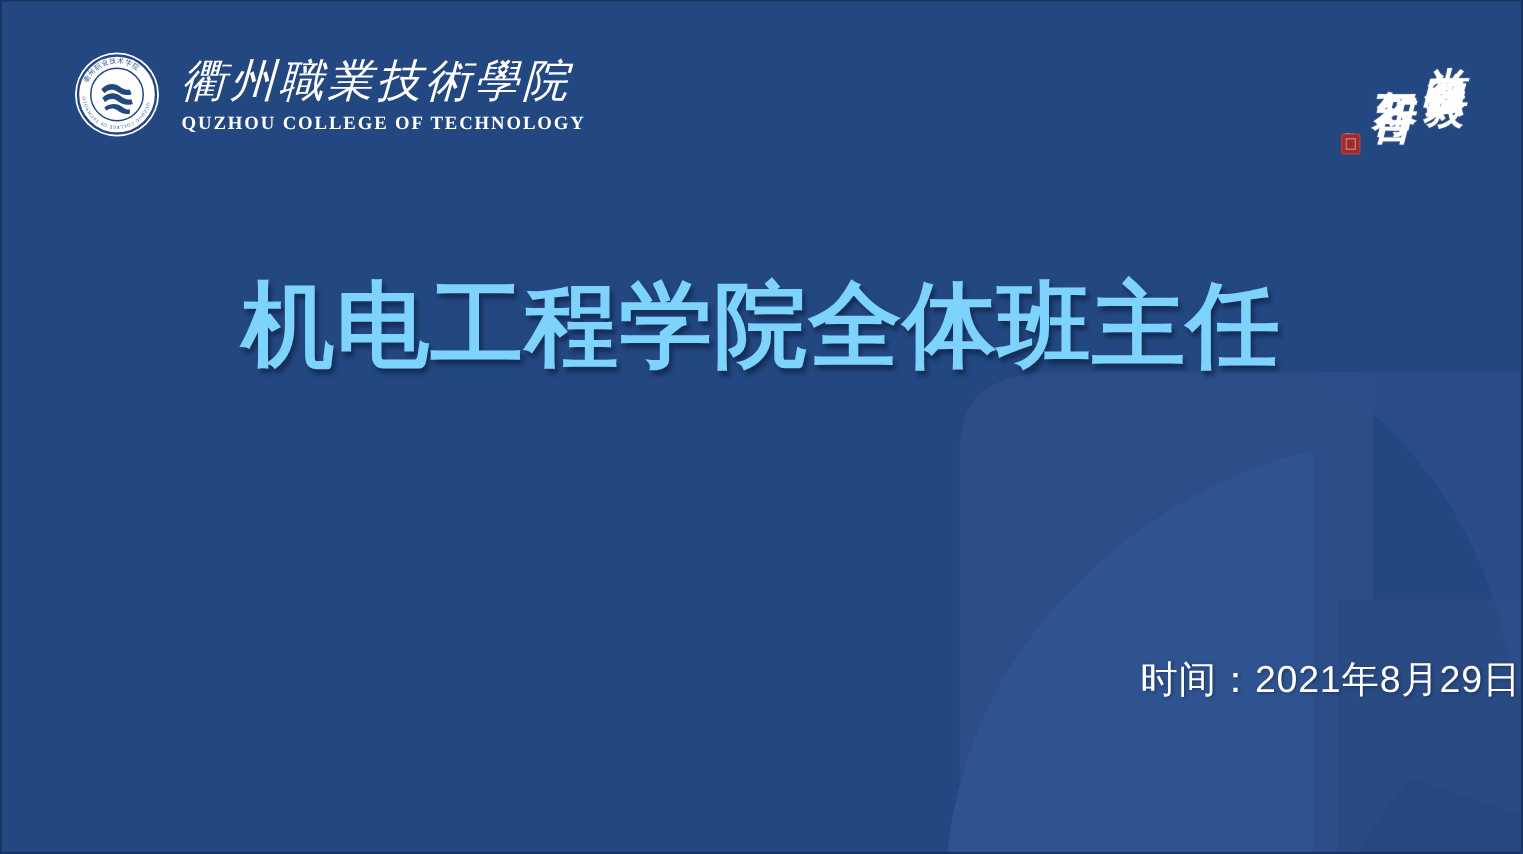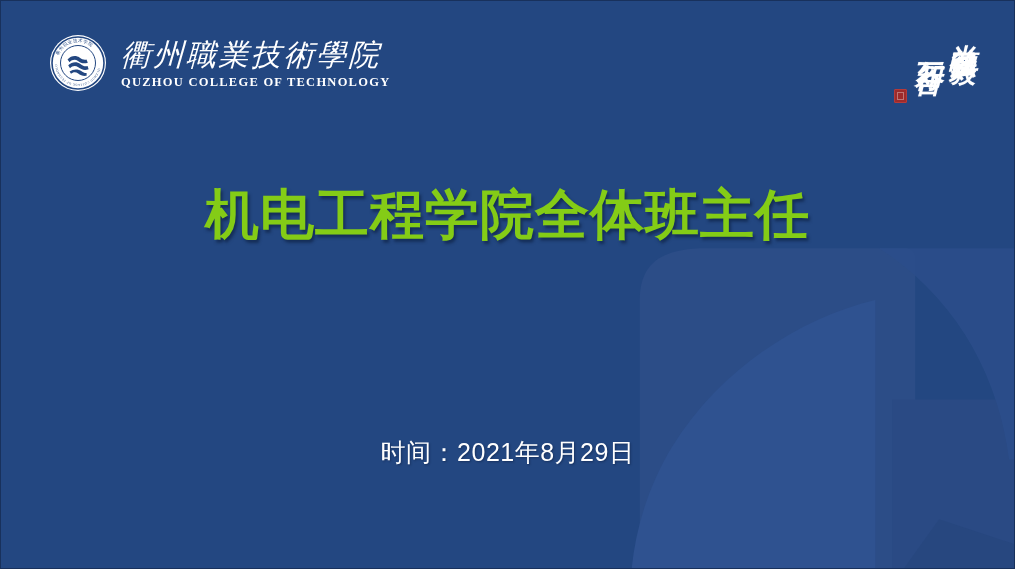--- a/index.html
+++ b/index.html
@@ -138,36 +138,36 @@
   
   #title-block {
     position: absolute;
     left: 0;
     right: 0;
     top: 186px;
     text-align: center;
     z-index: 4;
   }
   .title-line {
-    color: #84cc16;
+    color: #7dd3fc;
     font-weight: 700;
-    font-size: 54px;
+    font-size: 62px;
     line-height: 1.0;
     letter-spacing: 1px;
     text-shadow: 2px 3px 3px rgba(10,25,55,0.55);
     white-space: nowrap;
   }
   #title-line-1 { margin-bottom: 40px; }
 
   #subtitle {
     position: absolute;
     left: 0;
     right: 0;
     top: 435px;
-    text-align: center;
+    text-align: right;
     color: #ffffff;
     font-size: 25px;
     font-weight: 400;
     letter-spacing: 0.5px;
     z-index: 4;
     text-shadow: 1px 1px 2px rgba(10,25,55,0.45);
   }
 </style>
 </head>
 <body>

